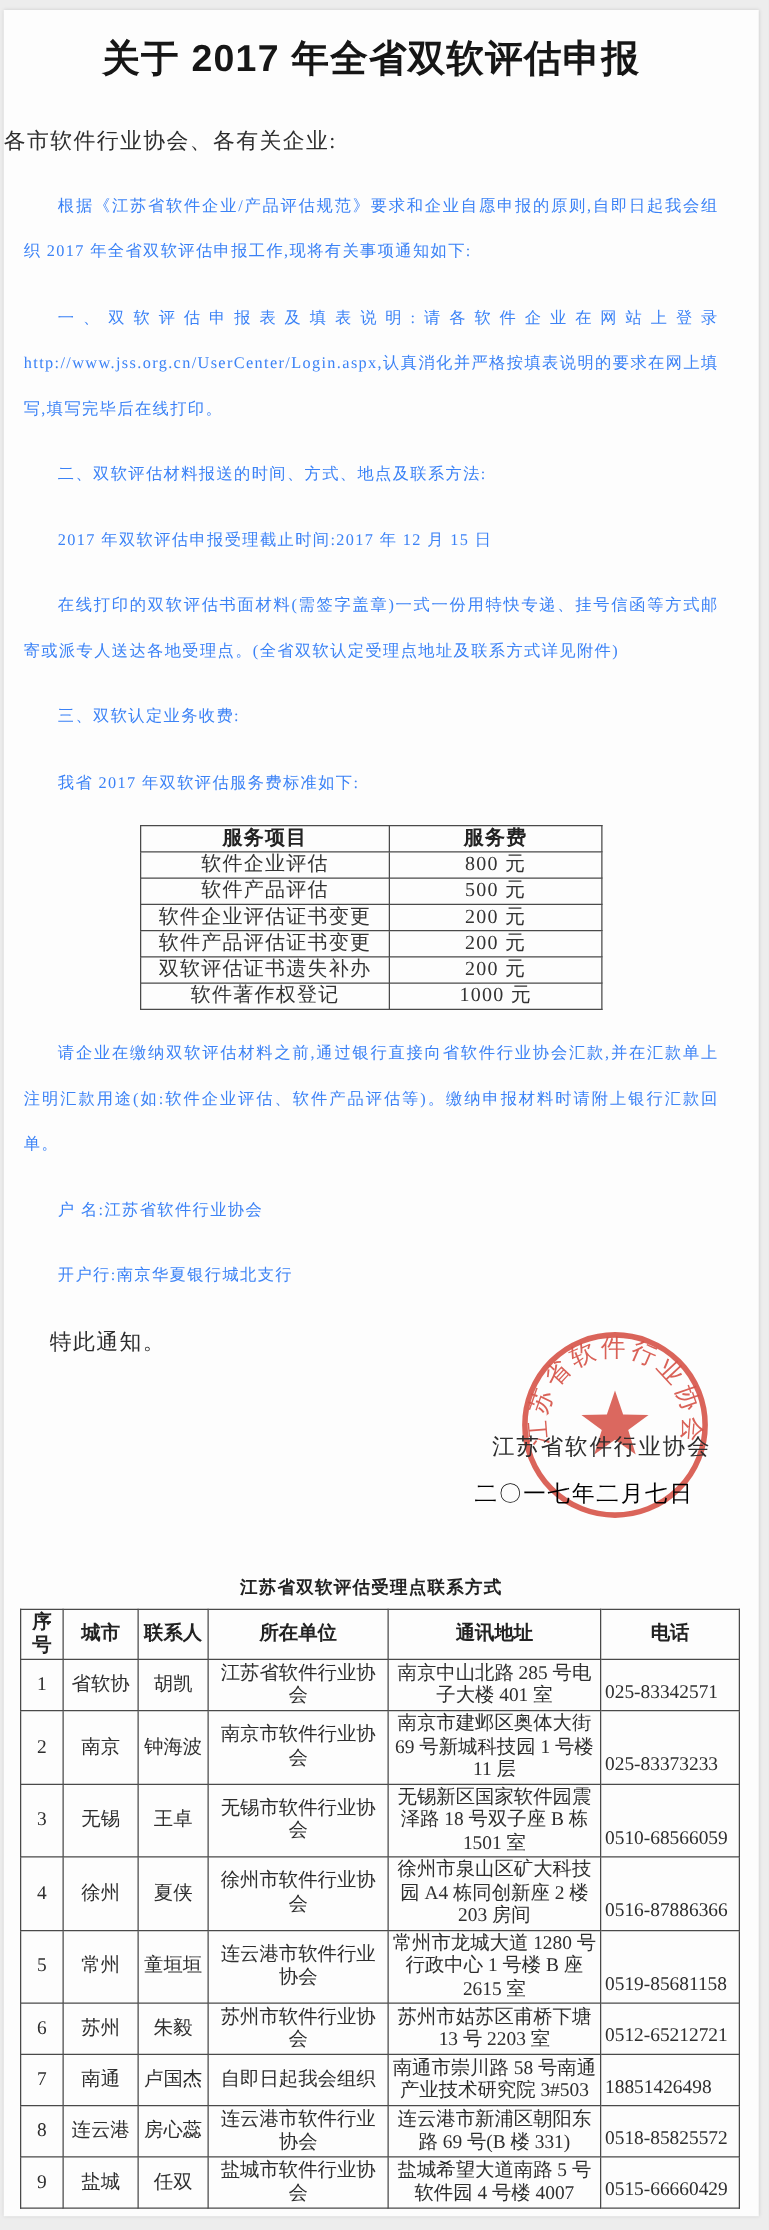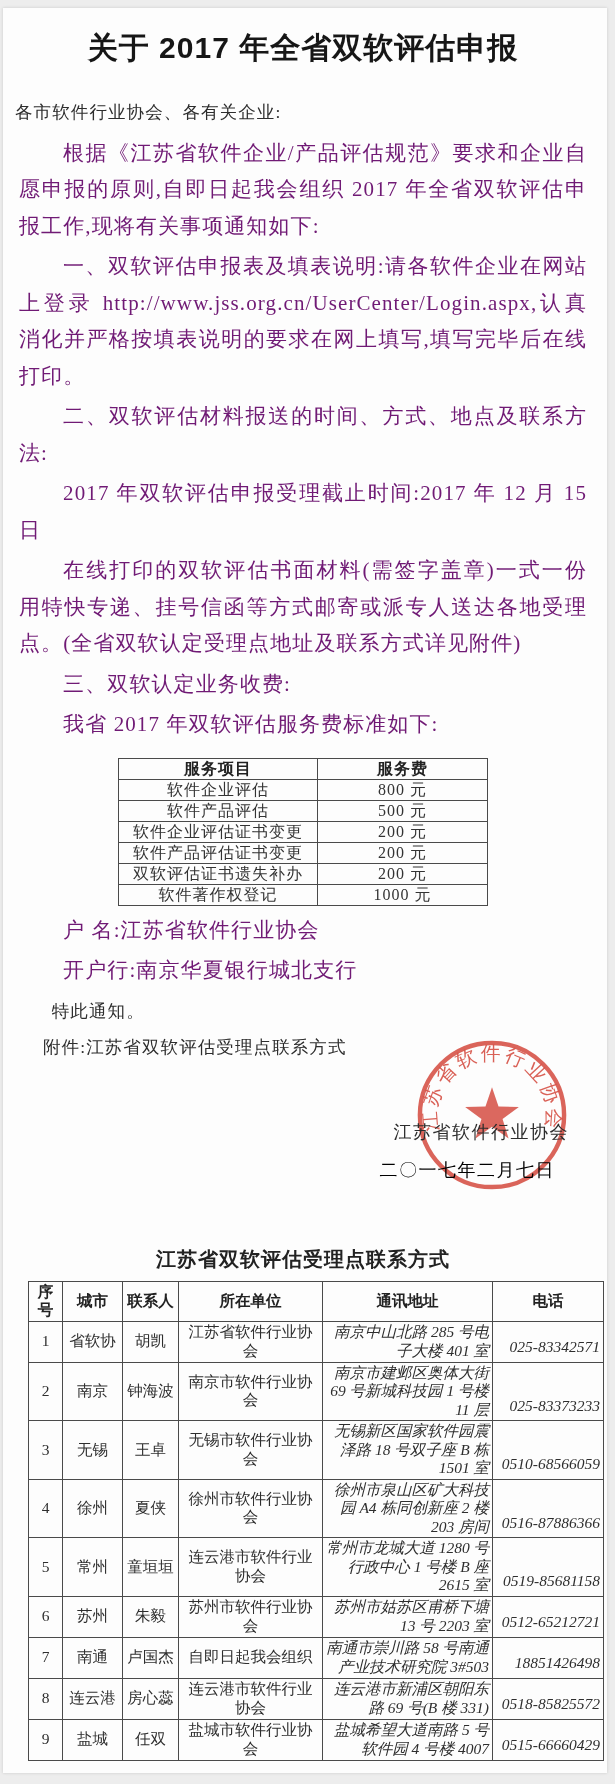--- a/index.html
+++ b/index.html
@@ -1,52 +1,52 @@
 <!DOCTYPE html>
 <html><head>
 <meta charset="utf-8">
 <style>
   html,body { margin:0; padding:0; background:#e9e9e9; }
   .page { position:relative; width:615px; height:1784px; background:#ededed; overflow:hidden;
           font-family:"Liberation Serif","DejaVu Serif",serif; }
   .paper { position:absolute; left:3px; top:8px; right:8px; bottom:11px;
            background:#fdfdfd; box-shadow:0 0 3px rgba(0,0,0,.15); }
-  .content { position:absolute; left:0; top:0; right:0; bottom:0; padding:16px 16px 0 12px; overflow:hidden;border-radius:14px; }
+  .content { position:absolute; left:0; top:0; right:0; bottom:0; padding:16px 16px 0 0; overflow:hidden;border-radius:14px; }
 
   .doc-title { margin:4px 0 26px 0; text-align:center; font-family:"Liberation Sans","DejaVu Sans",sans-serif;
                font-weight:bold; color:#161616; font-size:30px; line-height:40px; letter-spacing:1px; }
 
   .para, .salutation, .bank-line, .closing-line, .attachment-line {
       margin:0; color:#2d2d2d; font-size:17.5px; line-height:36.5px;
       letter-spacing:1.1px; text-align:justify; }
   .indent p, .para.indent, .bank-line, .closing-line { text-indent:2.1em; }
-  .indent p { margin:4px; color:#701a75; font-size:21px; line-height:36.5px; letter-spacing:1.1px; text-align:justify; text-indent:2.1em; }
+  .indent p { margin:16px; color:#3b82f6; font-size:13px; line-height:36.5px; letter-spacing:1.1px; text-align:justify; text-indent:2.1em; }
   .attachment-line { text-indent:1.6em; }
 
   table.fee { width:369px; margin:15px auto 6px auto; border-collapse:collapse; table-layout:fixed;
               font-size:16px; color:#333; }
   table.fee th, table.fee td { border:1px solid #4a4a4a; text-align:center; padding:0;
               height:20px; line-height:20px; letter-spacing:1px; font-weight:normal; }
   table.fee th { font-weight:bold; color:#222; }
 
   .sig-block { position:relative; height:158px; margin-top:2px; }
   .sig-org  { position:absolute; right:22px; top:52px;  font-size:18px; color:#2d2d2d; letter-spacing:1.5px; }
   .sig-date { position:absolute; right:36px; top:90px; font-size:18px; color:#000000; letter-spacing:1.5px; }
   .stamp { position:absolute; right:20px; top:-32px; width:158px; height:158px;
            mix-blend-mode:multiply; opacity:.92; }
 
-  .contact-title { margin:20px 0 8px 0; text-align:center; font-size:20px; font-weight:bold;
+  .contact-title { margin:10px 0 8px 0; text-align:center; font-size:14px; font-weight:bold;
                    color:#222; letter-spacing:1px; font-family:"Liberation Serif","DejaVu Serif",serif; }
   table.contact { width:575px; margin-left:13px; border-collapse:collapse; table-layout:fixed;
                   font-size:15.5px; color:#2e2e2e; }
   table.contact th, table.contact td { border:1px solid #4a4a4a; padding:1px 3px; line-height:18.5px; }
   table.contact th { font-weight:bold; text-align:center; height:33px; color:#222; }
   table.contact td { height:34px; text-align:center; vertical-align:middle; }
-  table.contact td:nth-child(5) { text-align:right;font-style:italic; }
-  table.contact td:nth-child(6) { text-align:right; vertical-align:bottom; padding-bottom:5px;font-style:italic; }
+  table.contact td:nth-child(5) { text-align:center; }
+  table.contact td:nth-child(6) { text-align:left; vertical-align:bottom; padding-bottom:5px; }
 </style>
 </head>
 <body>
 
 <div class="page">
   <div class="paper">
     <div class="content">
 
       <h1 class="doc-title"><span>关于 2017 年全省双软评估申报</span><br></h1>
 
@@ -94,28 +94,30 @@
               <td>双软评估证书遗失补办</td>
               <td>200 元</td>
             </tr>
             <tr>
               <td>软件著作权登记</td>
               <td>1000 元</td>
             </tr>
           </tbody>
         </table>
 
+      <div class="indent">
+          <p>请企业在缴纳双软评估材料之前,通过银行直接向省软件行业协会汇款,并在汇款单上注明汇款用途(如:软件企业评估、软件产品评估等)。缴纳申报材料时请附上银行汇款回单。</p>
+        </div>
 
       <div class="indent">
           <p>户  名:江苏省软件行业协会</p>
           <p>开户行:南京华夏银行城北支行</p>
         </div>
 
       <p class="closing-line">特此通知。</p>
-      <p class="attachment-line">附件:江苏省双软评估受理点联系方式</p>
 
       <div class="sig-block">
         <svg class="stamp" viewBox="0 0 160 160" xmlns="http://www.w3.org/2000/svg">
           <circle cx="80" cy="80" r="73" fill="none" stroke="#d5463a" stroke-width="4.5" opacity="0.9"></circle>
           <path id="arcPath" d="M 27.4,99.2 A 56,56 0 1 1 132.6,99.2" fill="none"></path>
           <text font-size="20" fill="#d5463a" letter-spacing="3" font-family="Liberation Sans, sans-serif" opacity="0.92">
             <textPath href="#arcPath" startOffset="50%" text-anchor="middle">江苏省软件行业协会</textPath>
           </text>
           <path fill="#d5463a" opacity="0.88" d="M80 52 L86.6 71.5 L107.2 71.8 L90.7 84.1 L96.8 103.8 L80 91.9 L63.2 103.8 L69.3 84.1 L52.8 71.8 L73.4 71.5 Z"></path>
         </svg>

